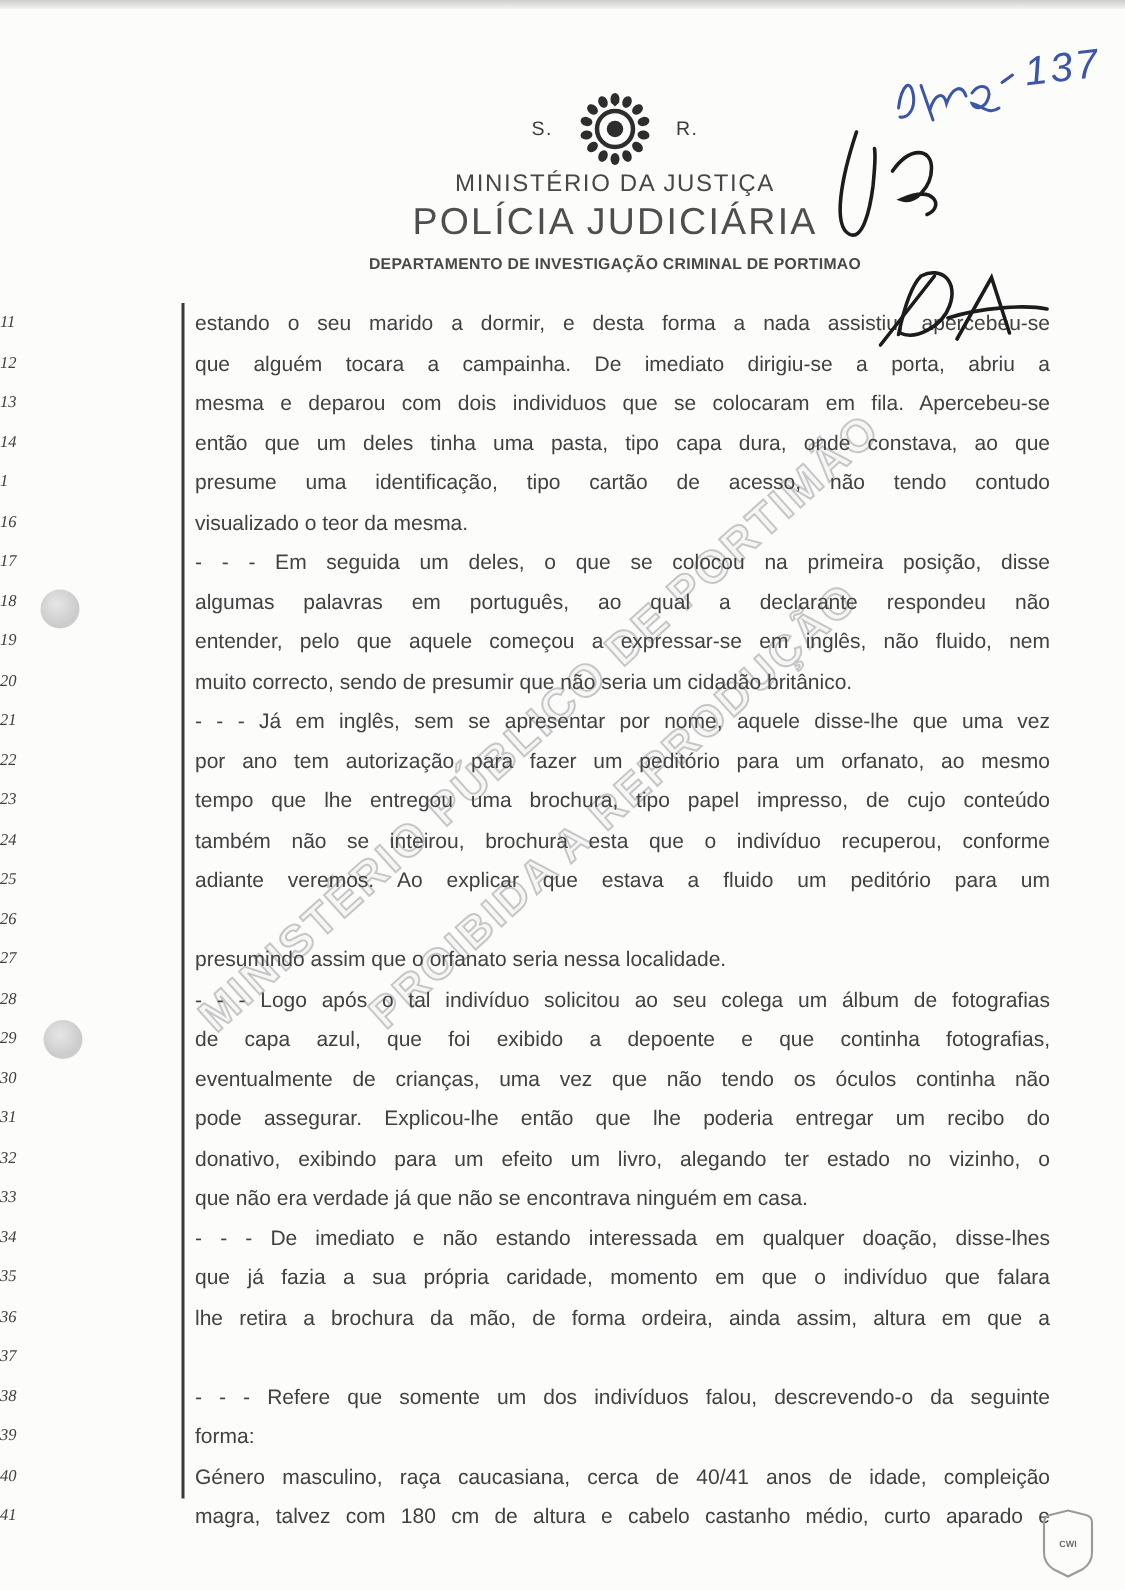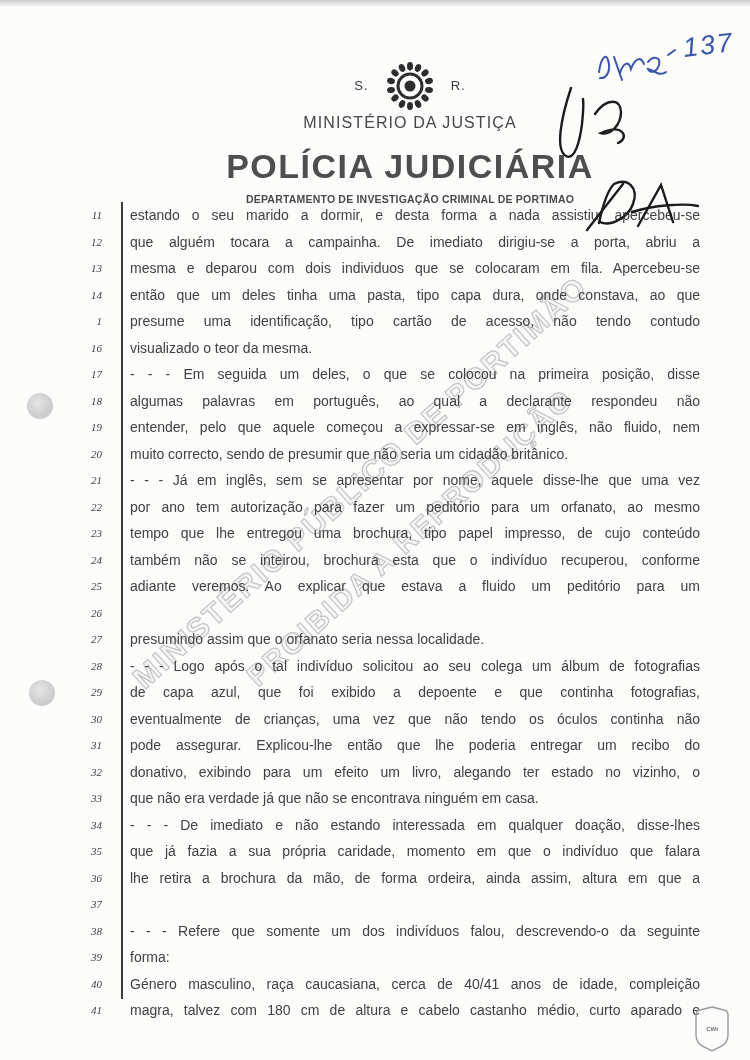--- a/index.html
+++ b/index.html
@@ -9,41 +9,41 @@
     font-family:"Liberation Sans", sans-serif; color:#3e3e3e;
   }
   .scan-edge-top { position:absolute; top:0; left:0; right:0; height:6px;
     background:linear-gradient(#cdcdcd,#f3f3f2); }
 
   
   .header { position:absolute; top:58px; left:70px; right:0; text-align:center; z-index:2; }
   .crest-row { display:flex; align-items:center; justify-content:center; gap:16px; height:54px; }
   .crest-letter { font-size:13px; color:#3c3c3c; letter-spacing:1px; }
   .ministry { margin-top:2px; font-size:16px; letter-spacing:1.1px; color:#474747; }
-  .org { margin-top:15px; font-size:34px; letter-spacing:1.5px; color:#4e4e4e; font-weight:700; }
+  .org { margin-top:2px; font-size:25px; letter-spacing:1.5px; color:#4e4e4e; font-weight:400; }
   .dept { margin-top:7px; font-size:10.5px; font-weight:700; letter-spacing:0.2px; color:#494949; }
 
   
   .watermark {
     position:absolute; left:85px; top:255px; width:600px; height:510px; z-index:1;
     display:flex; flex-direction:column; align-items:center; justify-content:center;
     transform:rotate(-42deg); pointer-events:none;
   }
   .watermark span {
     display:block; white-space:nowrap; font-weight:700; line-height:74px;
     font-size:30px; letter-spacing:2px;
     color:rgba(205,205,205,0.12); -webkit-text-stroke:1.3px #c6c6c6;
   }
   .watermark span + span { font-size:29px; }
 
   
   .doc-body { position:absolute; left:0; top:202px; right:0; z-index:2; }
   .vrule { position:absolute; left:121px; top:0px; width:2px; height:797px; background:#3a3a3a; }
   .row { display:flex; align-items:center; height:26.5px; }
-  .num { width:102px; text-align:right; font-family:"Liberation Serif", serif;
+  .num { width:102px; font-family:"Liberation Serif", serif;
          font-style:italic; font-size:11px; color:#3f3f3f; flex:none; }
   .txt { margin-left:28px; width:570px; font-size:14px; color:#414141;
          white-space:normal; overflow:hidden; height:18px; line-height:18px; }
   .txt.just { text-align:justify; text-align-last:justify; }
   .txt .b { font-weight:400; }
 
   
   .handwriting { position:absolute; left:535px; top:20px; width:215px; height:225px; z-index:5; }
   .pageno {
     position:absolute; left:683px; top:30px; z-index:6;

